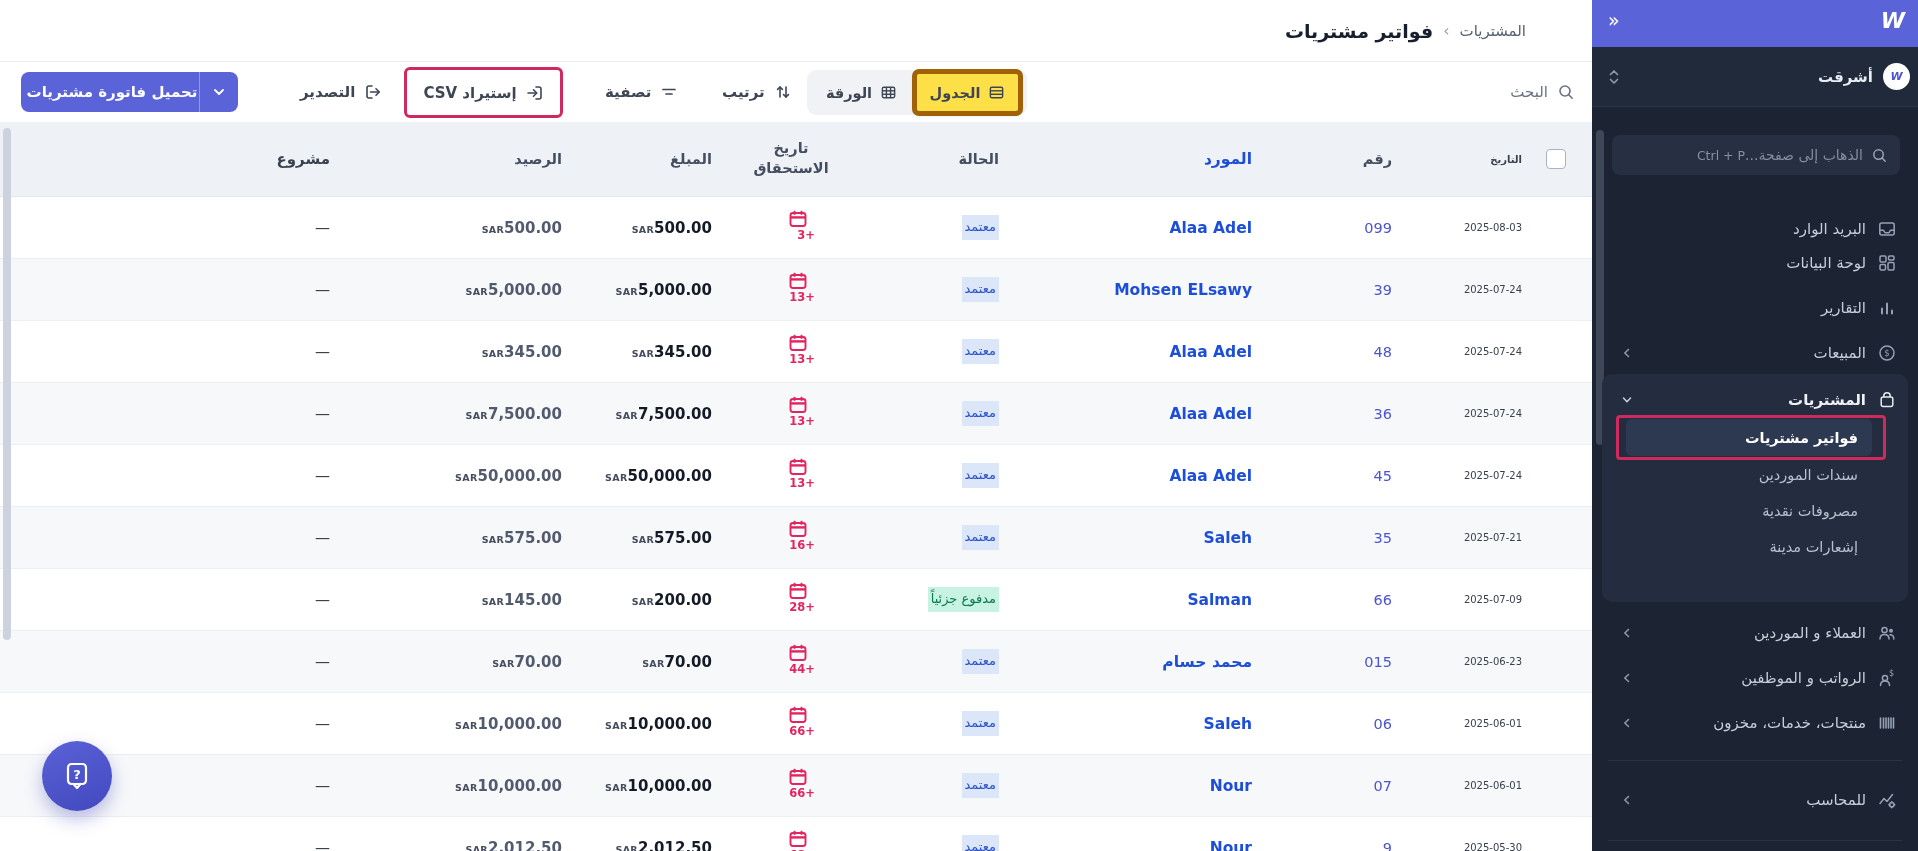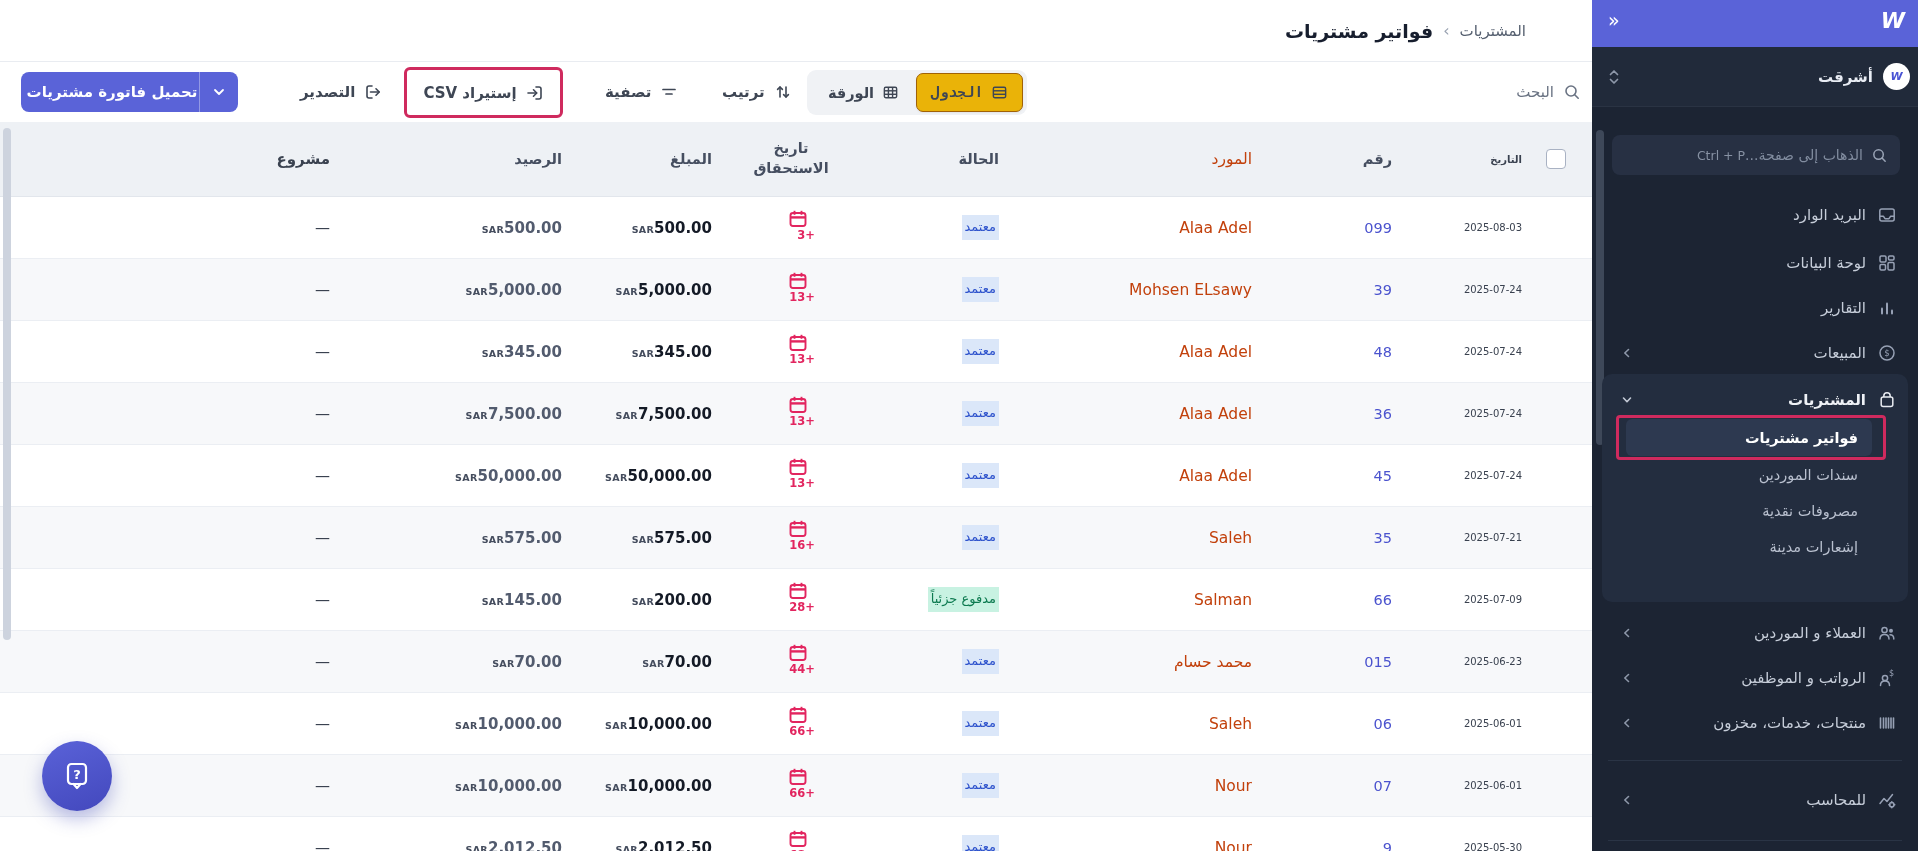--- a/index.html
+++ b/index.html
@@ -7,41 +7,41 @@
   .stage{position:relative;width:1918px;height:851px;overflow:hidden;direction:rtl;background:#fff;}
   
   .main{position:absolute;top:0;left:0;width:1592px;height:851px;background:#fff;}
   .topbar{position:absolute;top:0;left:0;right:0;height:62px;border-bottom:1px solid #e9ecf1;display:flex;align-items:center;padding-right:66px;box-sizing:border-box;}
   .crumb-parent{font-size:15px;color:#566070;}
   .crumb-sep{font-size:16px;color:#9aa3b2;margin:0 10px;}
   .crumb-current{font-size:19px;font-weight:700;color:#171e2e;}
   .toolbar{position:absolute;top:62px;left:0;right:0;height:60px;background:#fff;}
   .tb-item{position:absolute;top:0;height:60px;display:flex;align-items:center;gap:9px;color:#3e4654;font-size:15px;font-weight:600;cursor:pointer;}
   .tb-item svg{flex:0 0 auto;}
-  .tb-search{right:11px;color:#6a7383;font-weight:500;}
+  .tb-search{right:17px;color:#6a7383;font-weight:500;}
   .seg{position:absolute;left:807px;top:8px;width:220px;height:45px;background:#f0f2f5;border-radius:9px;display:flex;align-items:center;padding:4px;box-sizing:border-box;}
   .seg-btn{flex:1;height:37px;display:flex;align-items:center;justify-content:center;gap:8px;font-size:14.5px;font-weight:600;color:#3e4654;border-radius:7px;cursor:pointer;}
-  .seg-btn.active{background:#eab308;border:1px solid #a16207;box-shadow:0 1px 2px rgba(20,25,40,.06);font-family:Liberation Mono, monospace;}
+  .seg-btn.active{background:#fde047;border:5px solid #a16207;box-shadow:0 1px 2px rgba(20,25,40,.06);}
   .import-annot{position:absolute;left:404px;top:5px;width:159px;height:51px;border:3px solid #cf2a5e;border-radius:6px;box-sizing:border-box;display:flex;align-items:center;justify-content:center;}
   .btn-primary{position:absolute;left:21px;top:10px;width:217px;height:40px;background:#5a63d8;border-radius:8px;color:#fff;display:flex;align-items:center;cursor:pointer;}
   .btn-primary .lbl{flex:1;text-align:center;font-size:15px;font-weight:600;padding-left:4px;}
   .btn-primary .chev{width:38px;height:100%;display:flex;align-items:center;justify-content:center;border-left:0;}
   .btn-primary .divider{width:1px;height:100%;background:rgba(255,255,255,.35);}
   
   .tablewrap{position:absolute;top:122px;left:0;right:0;}
   .thead{height:74px;background:#eef1f5;border-bottom:1px solid #e2e6ec;display:flex;align-items:center;color:#454e60;font-size:14.5px;font-weight:600;}
   .tr{height:61px;display:flex;align-items:center;border-bottom:1px solid #ebeef3;background:#fff;}
   .tr.alt{background:#f7f8fa;}
   .td,.th{box-sizing:border-box;text-align:right;}
   .c-check{width:46px;display:flex;justify-content:flex-start;padding-right:26px;}
   .checkbox{width:18px;height:18px;border:1.5px solid #a9b2c3;border-radius:4px;background:#fff;}
   .c-date{width:112px;padding-left:0;padding-right:24px;font-size:10px;color:#39414f;}
   .c-num{width:120px;padding-right:42px;}
   .c-num a{color:#4b53ce;font-size:14.5px;font-weight:500;text-decoration:none;cursor:pointer;}
-  .c-sup{width:250px;padding-right:62px;font-size:15.5px;font-weight:400;color:#c2410c;}
+  .c-sup{width:250px;padding-right:62px;font-size:15.5px;font-weight:700;color:#1d4ed8;}
   .c-status{width:250px;padding-right:65px;}
   .badge{display:inline-block;background:#dbe7f9;color:#2d52cc;font-size:13px;font-weight:500;padding:4px 3px;border-radius:0;line-height:1.3;}
   .badge--partial{background:#c8f2e2;color:#0d7a50;}
   .c-due{width:100px;padding-right:6px;}
   .hdr-due span{position:relative;left:30px;display:inline-block;text-align:center;line-height:1.35;}
   .cal{position:relative;display:inline-block;width:34px;height:33px;}
   .cal svg{position:absolute;top:0;right:0;}
   .cal .due{position:absolute;bottom:0;right:-8px;font-style:normal;font-size:11.5px;font-weight:700;color:#e2255f;background:#fff;padding:0 1px;border-radius:2px;}
   .tr.alt .cal .due{background:#f7f8fa;}
   .c-amt{width:150px;padding-right:2px;white-space:nowrap;}
@@ -408,21 +408,21 @@
       <svg width="17" height="17" viewBox="0 0 18 18" fill="none" stroke="#9aa4b6" stroke-width="1.6" stroke-linecap="round">
           <circle cx="8" cy="8" r="5"></circle>
           <path d="M11.7 11.7L15 15"></path>
         </svg>
       <span class="ph">الذهاب إلى صفحة...</span>
       <span class="sc">Ctrl + P</span>
     </div>
 
     <div class="sb-scroll"></div>
 
-    <div class="sb-item" style="top:192px;">
+    <div class="sb-item" style="top:206px;">
       <svg width="18" height="18" viewBox="0 0 18 18" fill="none" stroke="#97a1b5" stroke-width="1.5" stroke-linejoin="round">
           <rect x="1.8" y="3" width="14.4" height="12" rx="2"></rect>
           <path d="M1.8 10.3h3.7l1.5 2.4h4l1.5-2.4h3.7"></path>
         </svg>
       <span class="lbl">البريد الوارد</span>
     </div>
 
     <div class="sb-item" style="top:240px;">
       <svg width="18" height="18" viewBox="0 0 18 18" fill="none" stroke="#97a1b5" stroke-width="1.5">
           <rect x="2" y="2" width="6" height="6" rx="1.2"></rect>

